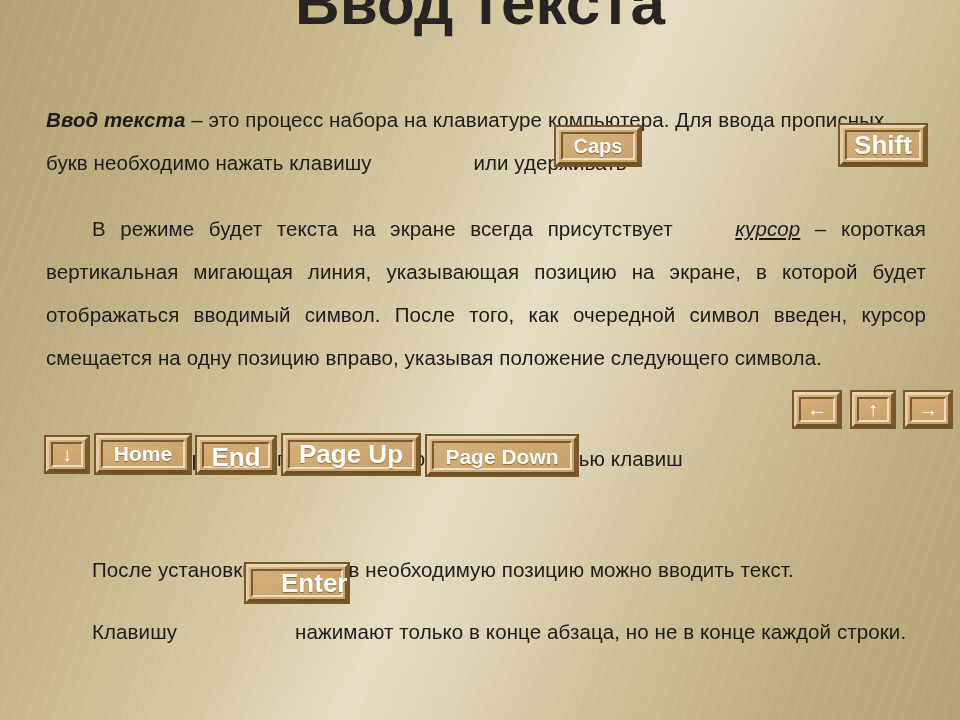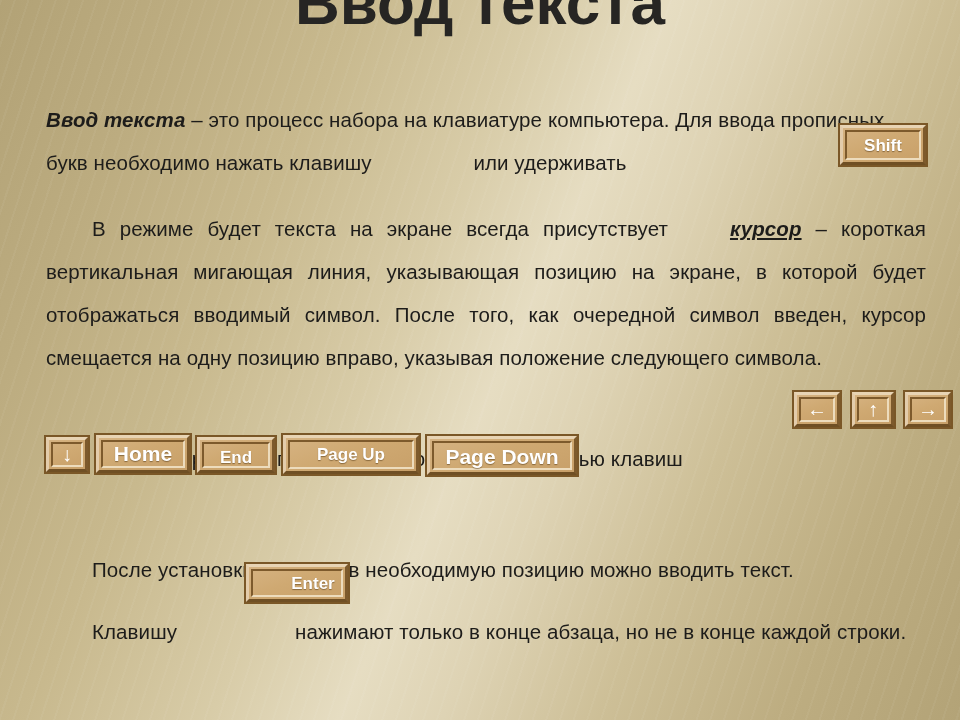--- a/index.html
+++ b/index.html
@@ -68,21 +68,21 @@
     line-height: 43px;
     letter-spacing: 0.1px;
   }
   .para-1 { left: 46px; top: 98px;  width: 880px; }
   .para-2 { left: 46px; top: 207px; width: 880px; text-indent: 46px; text-align: justify; }
   .para-3 { left: 46px; top: 437px; width: 880px; text-indent: 46px; }
   .para-4 { left: 46px; top: 548px; width: 880px; text-indent: 46px; }
   .para-5 { left: 46px; top: 610px; width: 880px; text-indent: 46px; }
 
   .bi { font-weight: bold; font-style: italic; }
-  .biu { font-weight: bold; font-style: italic; text-decoration: underline; margin-left: 48px; }
+  .biu { font-weight: normal; font-style: italic; text-decoration: underline; margin-left: 48px; }
 
   
   .gap-caps   { display: inline-block; width: 96px; }
   .gap-shift  { display: inline-block; width: 86px; }
   .gap-enter  { display: inline-block; width: 118px; }
   .gap-key-sm { display: inline-block; width: 44px; }
 
   
   .key {
     position: absolute;
@@ -107,21 +107,21 @@
     border-left: 2px solid #7d5a2c;
     border-right: 2px solid #eddcbd;
     border-bottom: 2px solid #eddcbd;
     pointer-events: none;
   }
   .key-label {
     position: relative;
     z-index: 3;
     color: #ffffff;
     font-weight: bold;
-    font-size: 17px;
+    font-size: 26px;
     line-height: 25px;
     text-align: center;
     white-space: normal;
     text-shadow: 0 1px 1px rgba(80,55,20,0.55);
     width: 100%;
   }
   
   .key-label.overflow {
     position: absolute;
     left: 50%;
@@ -173,20 +173,23 @@
   </div>
 
   <div class="body-text para-4">
     <span>После установки </span><span class="bi">курсора</span><span> в необходимую позицию можно вводить текст.</span>
   </div>
 
   <div class="body-text para-5">
     <span>Клавишу</span><span class="gap-enter"></span><span>нажимают только в конце абзаца, но не в конце каждой строки.</span>
   </div>
 
+  <div class="key" id="key-caps">
+    <span class="key-label caps overflow">Caps</span>
+  </div>
 
   <div class="key" id="key-shift">
     <span class="key-label">Shift</span>
   </div>
 
   <div class="key" id="key-left">
     <span class="key-label arrow">←</span>
   </div>
 
   <div class="key" id="key-up">

